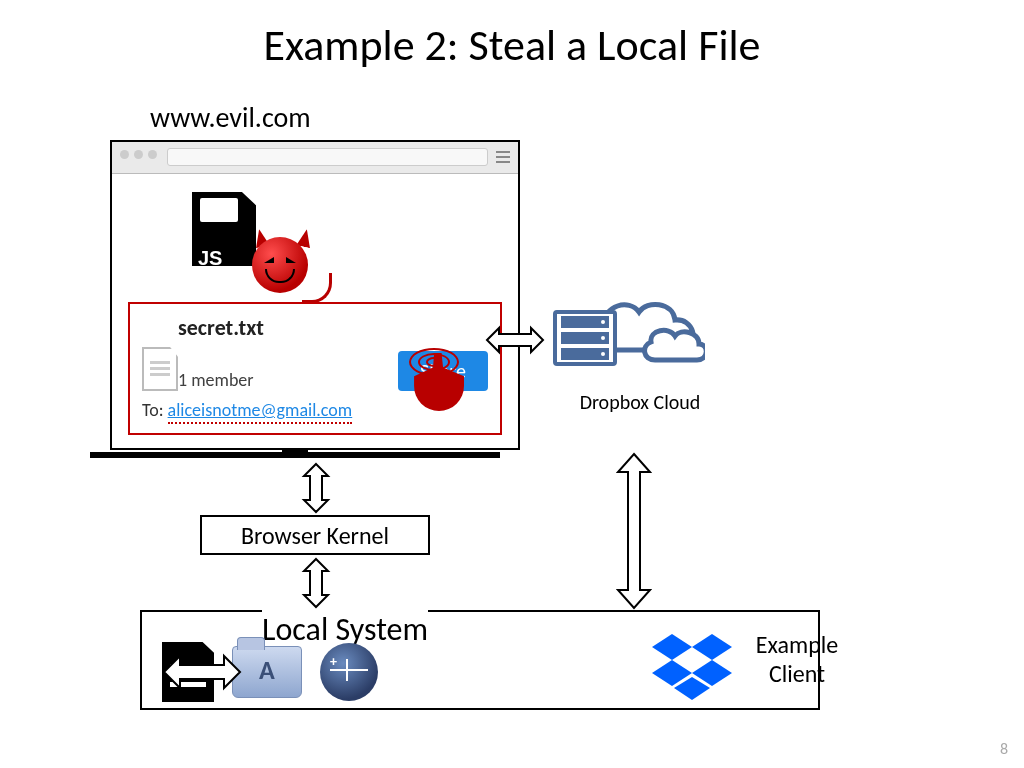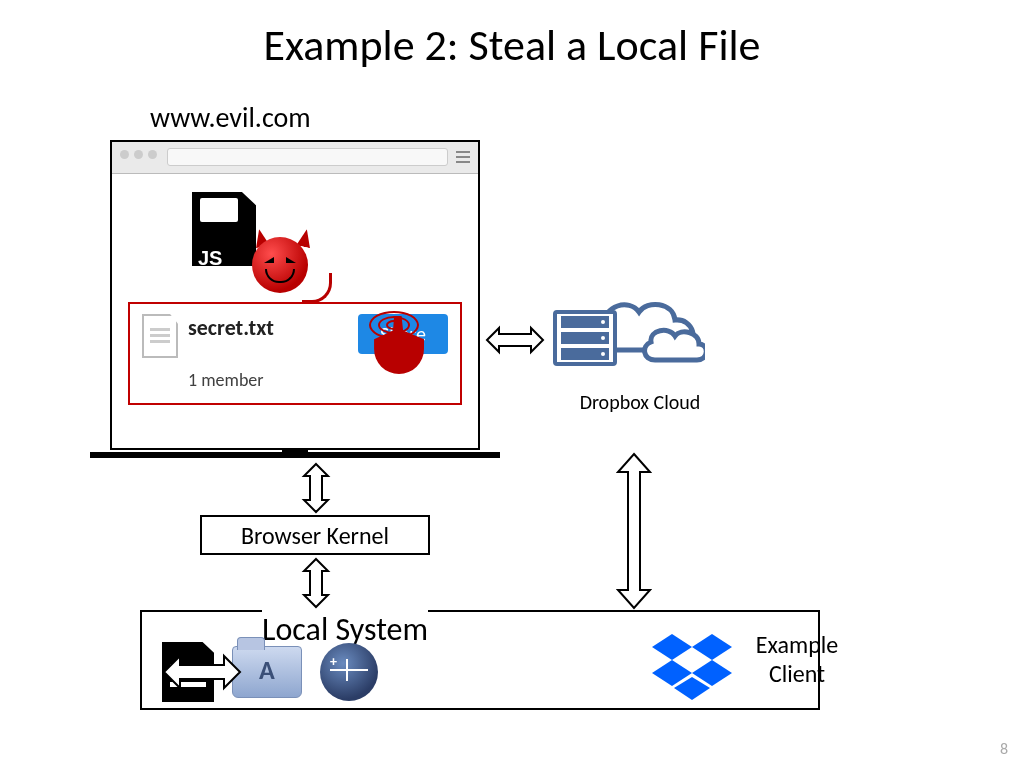--- a/index.html
+++ b/index.html
@@ -23,21 +23,21 @@
     left: 150px;
     top: 100px;
     font-size: 28px;
     color: #000;
   }
   
   .browser {
     position: absolute;
     left: 110px;
     top: 140px;
-    width: 370px;
+    width: 410px;
     height: 310px;
     border: 2px solid #000;
     background: #fff;
   }
   .browser-chrome {
     height: 32px;
     background: #eaeaea;
     border-bottom: 1px solid #bbb;
     position: relative;
   }
@@ -130,21 +130,21 @@
 
   
   .share-card {
     position: absolute;
     left: 16px; right: 16px;
     top: 160px;
     border: 2px solid #c00000;
     padding: 10px 12px 12px 12px;
     background: #fff;
   }
-  .share-row1 { display:flex; align-items:flex-start; gap:10px; }
+  .share-row1 { display:flex; align-items:flex-end; }
   .file-ico {
     width: 36px; height: 44px;
     border: 2px solid #bbb;
     position: relative;
     clip-path: polygon(0 0, 78% 0, 100% 22%, 100% 100%, 0 100%);
   }
   .file-ico::after {
     content:""; position:absolute; left:6px; right:6px; top:12px; height:3px; background:#ccc; box-shadow: 0 6px 0 #ccc, 0 12px 0 #ccc;
   }
   .file-meta .fn { font-size: 22px; font-weight: bold; color:#222; }
@@ -366,20 +366,24 @@
       </div>
       <div class="share-btn">
         <span>Share</span>
         <div class="ripple">
             <span class="r1"></span>
             <span class="r2"></span>
             <span class="r3"></span>
           </div>
         <div class="hand"></div>
       </div>
+    </div>
+    <div class="to-row">
+      <span>To:</span>
+      <span class="email">aliceisnotme@gmail.com</span>
     </div>
   </div>
 </div>
 <div class="stand"></div>
 
 <div class="arrow" style="left:485px; top:320px;">
   <svg width="60" height="40" viewBox="0 0 60 40">
     <path d="M2 20 L14 8 L14 14 L46 14 L46 8 L58 20 L46 32 L46 26 L14 26 L14 32 Z" fill="#fff" stroke="#000" stroke-width="2"></path>
   </svg>
 </div>

